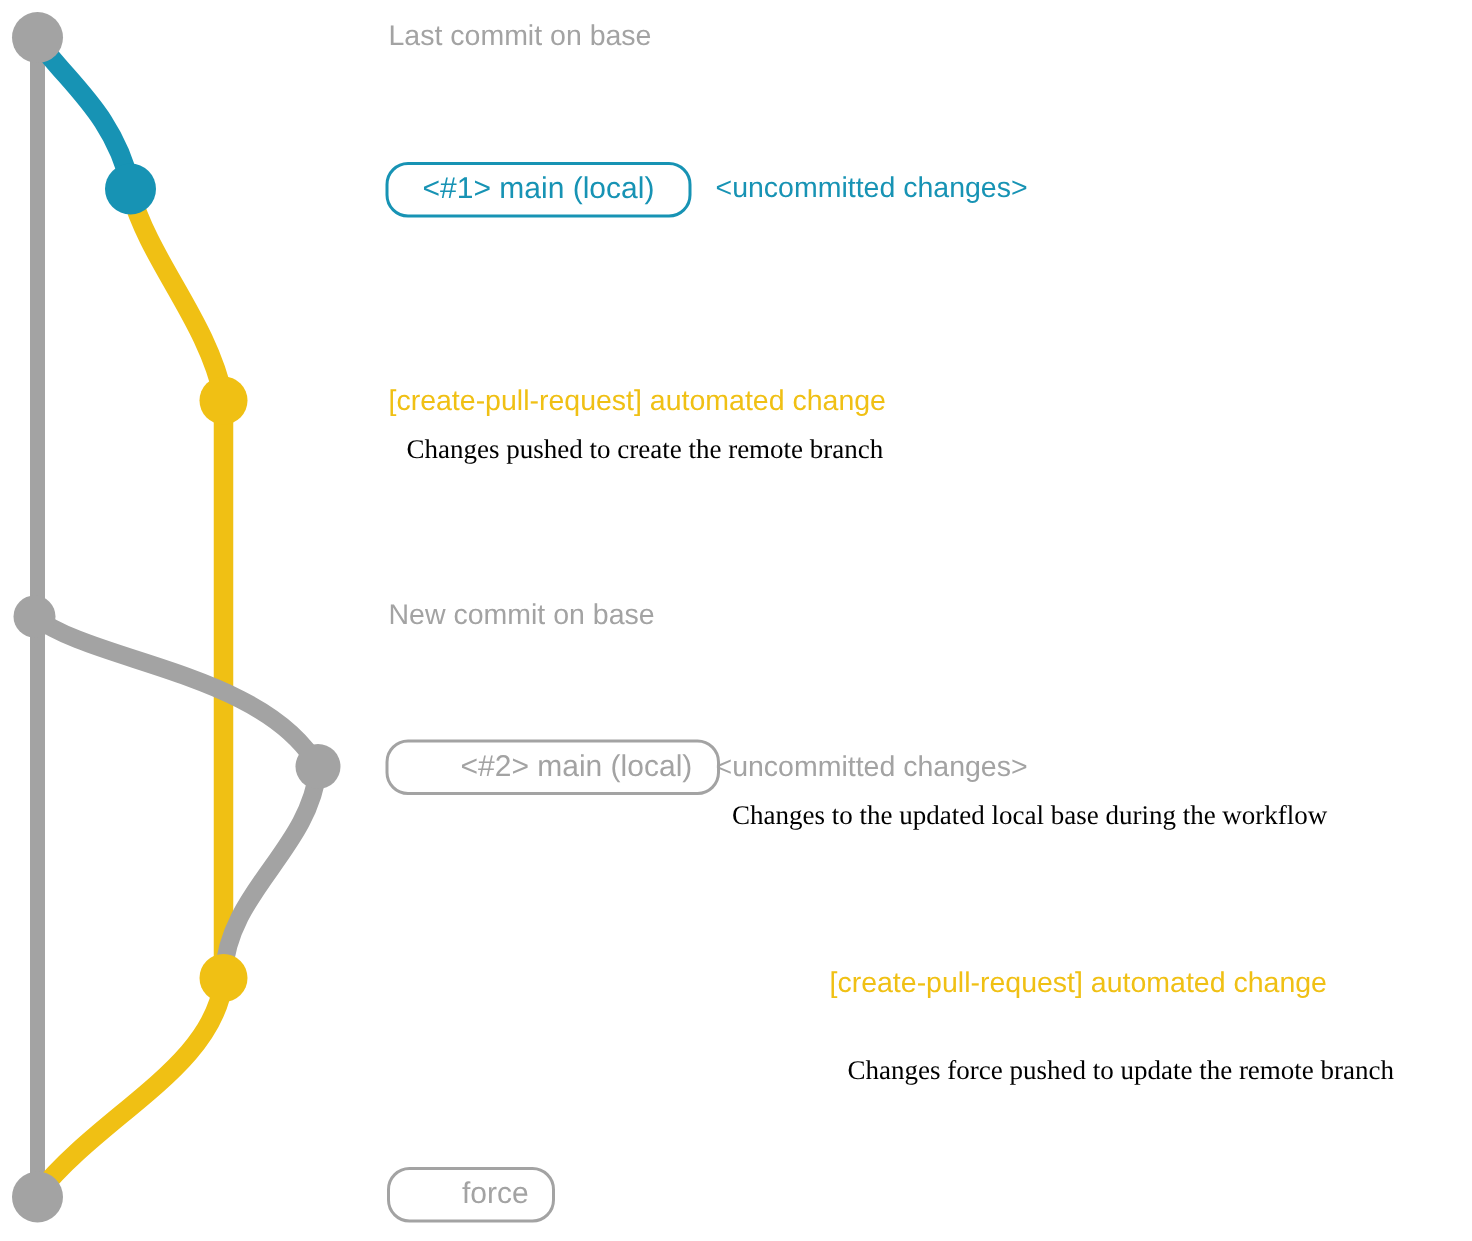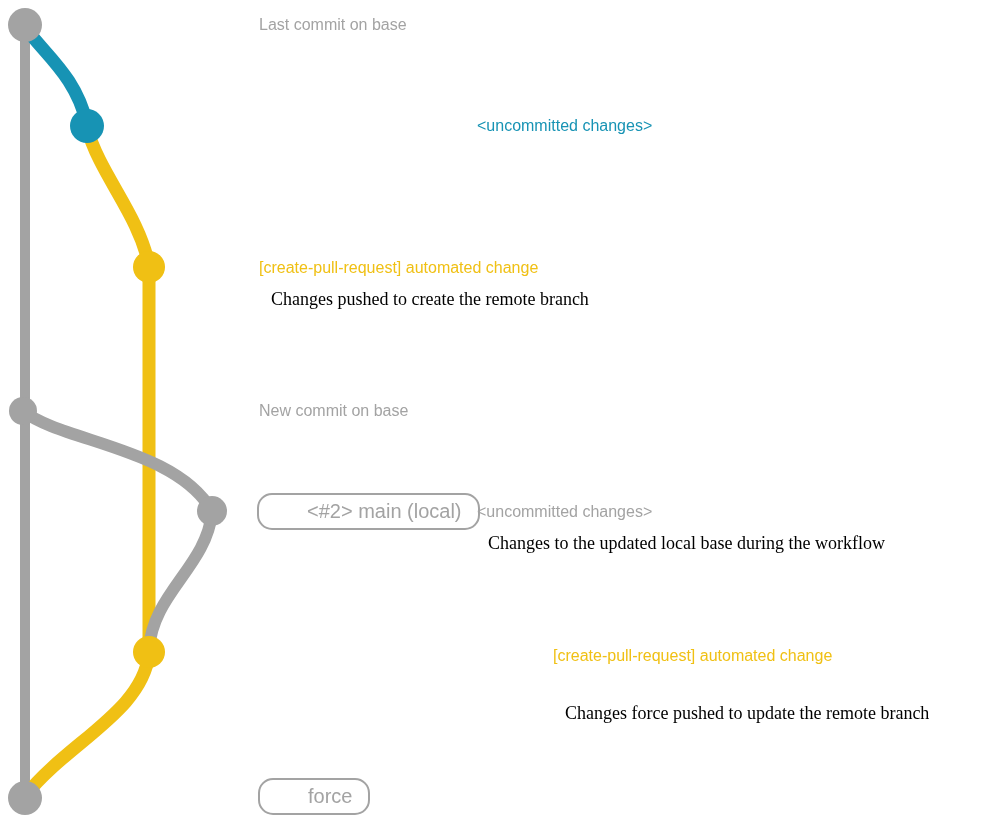--- a/index.html
+++ b/index.html
@@ -12,21 +12,21 @@
   }
   svg{position:absolute; left:0; top:0;}
   .stroke-gray{stroke:var(--gray); fill:none;}
   .stroke-blue{stroke:var(--blue); fill:none;}
   .stroke-yellow{stroke:var(--yellow); fill:none;}
   .fill-gray{fill:var(--gray);}
   .fill-blue{fill:var(--blue);}
   .fill-yellow{fill:var(--yellow);}
 
   .abs{position:absolute;}
-  .label{font-size:16px; line-height:26px; white-space:nowrap;}
+  .label{font-size:19px; line-height:26px; white-space:nowrap;}
   .label-gray{color:var(--gray);}
   .label-blue{color:var(--blue);}
   .label-yellow{color:var(--yellow);}
   .desc{
     font-family:"Liberation Serif", serif; font-size:18px; line-height:22px;
     color:var(--ink); white-space:nowrap;
   }
   .badge{
     position:absolute; box-sizing:border-box; height:37px;
     display:flex; align-items:center; justify-content:center;
@@ -62,20 +62,23 @@
     <circle class="fill-blue" cx="87" cy="126" r="17"></circle>
     <circle class="fill-yellow" cx="149" cy="267" r="16"></circle>
     <circle class="fill-gray" cx="23" cy="411" r="14"></circle>
     <circle class="fill-gray" cx="212" cy="511" r="15"></circle>
     <circle class="fill-yellow" cx="149" cy="652" r="16"></circle>
     <circle class="fill-gray" cx="25" cy="798" r="17"></circle>
   </svg>
 
   <div class="abs label label-gray" style="left:259px; top:12px;">Last commit on base</div>
 
+  <div class="badge badge-blue" style="left:257px; top:108px; min-width:204px;">
+    <span>&lt;#1&gt; main (local)</span>
+  </div>
   <div class="abs label label-blue" style="left:477px; top:113px;">&lt;uncommitted changes&gt;</div>
 
   <div class="abs label label-yellow" style="left:259px; top:255px;">[create-pull-request] automated change</div>
   <div class="abs desc" style="left:271px; top:288px;">Changes pushed to create the remote branch</div>
 
   <div class="abs label label-gray" style="left:259px; top:398px;">New commit on base</div>
 
   <div class="badge badge-gray" style="left:257px; top:493px; min-width:204px;">
     <span>&lt;#2&gt; main (local)</span>
   </div>

